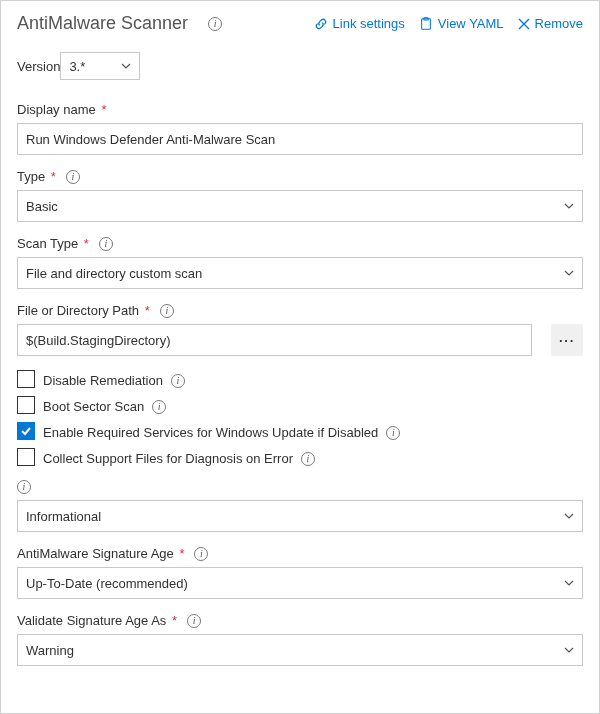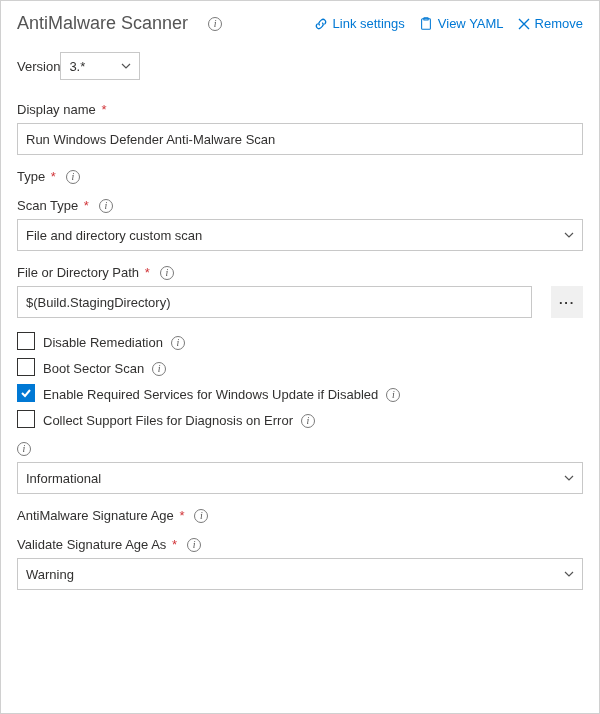--- a/index.html
+++ b/index.html
@@ -183,20 +183,28 @@
     <div class="text-input">
       <span>Run Windows Defender Anti-Malware Scan</span>
     </div>
   </div>
 
   <div class="field">
     <div class="field-label">
       <span><span>Type</span><span class="req"> *</span></span>
       <span class="info-icon">i</span>
     </div>
+    <div class="select-input">
+      <span>Basic</span>
+      <span>
+          <svg width="10" height="10" viewBox="0 0 10 10">
+            <path fill="none" stroke="#555" stroke-width="1.2" d="M1 3 L5 7 L9 3"></path>
+          </svg>
+        </span>
+    </div>
   </div>
 
   <div class="field">
     <div class="field-label">
       <span><span>Scan Type</span><span class="req"> *</span></span>
       <span class="info-icon">i</span>
     </div>
     <div class="select-input">
       <span>File and directory custom scan</span>
       <span>
@@ -259,20 +267,28 @@
           </svg>
         </span>
     </div>
   </div>
 
   <div class="field">
     <div class="field-label">
       <span><span>AntiMalware Signature Age</span><span class="req"> *</span></span>
       <span class="info-icon">i</span>
     </div>
+    <div class="select-input">
+      <span>Up-To-Date (recommended)</span>
+      <span>
+          <svg width="10" height="10" viewBox="0 0 10 10">
+            <path fill="none" stroke="#555" stroke-width="1.2" d="M1 3 L5 7 L9 3"></path>
+          </svg>
+        </span>
+    </div>
   </div>
 
   <div class="field">
     <div class="field-label">
       <span><span>Validate Signature Age As</span><span class="req"> *</span></span>
       <span class="info-icon">i</span>
     </div>
     <div class="select-input">
       <span>Warning</span>
       <span>

